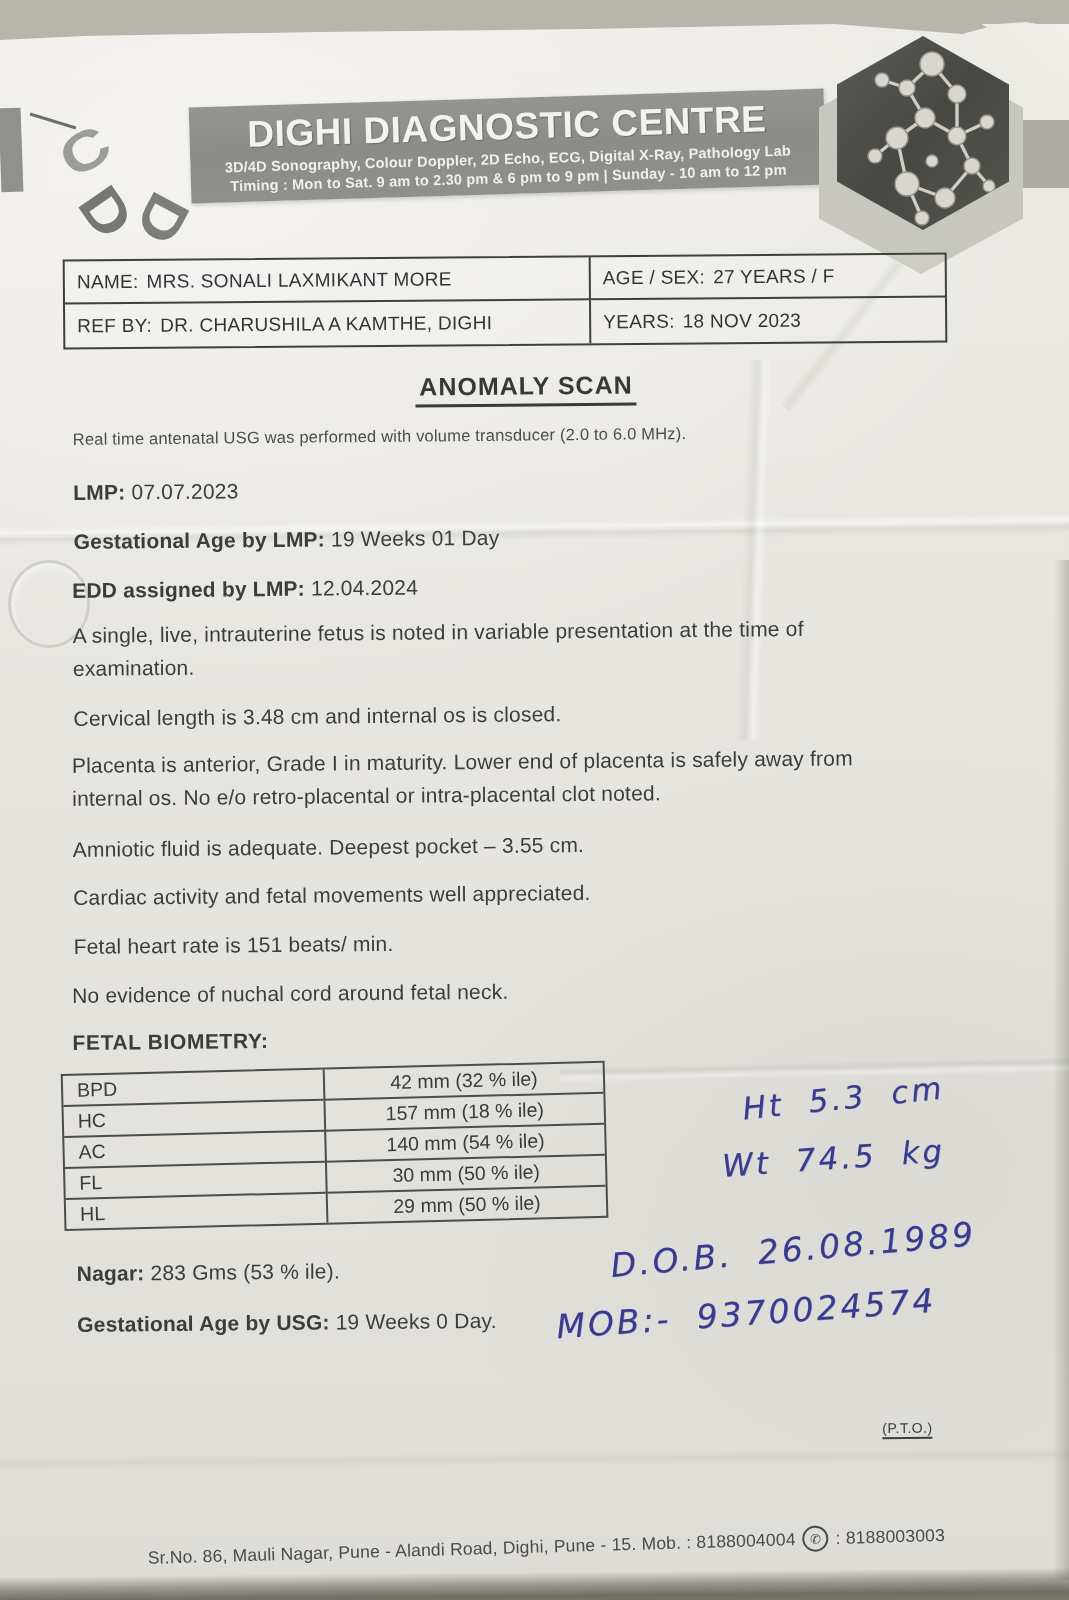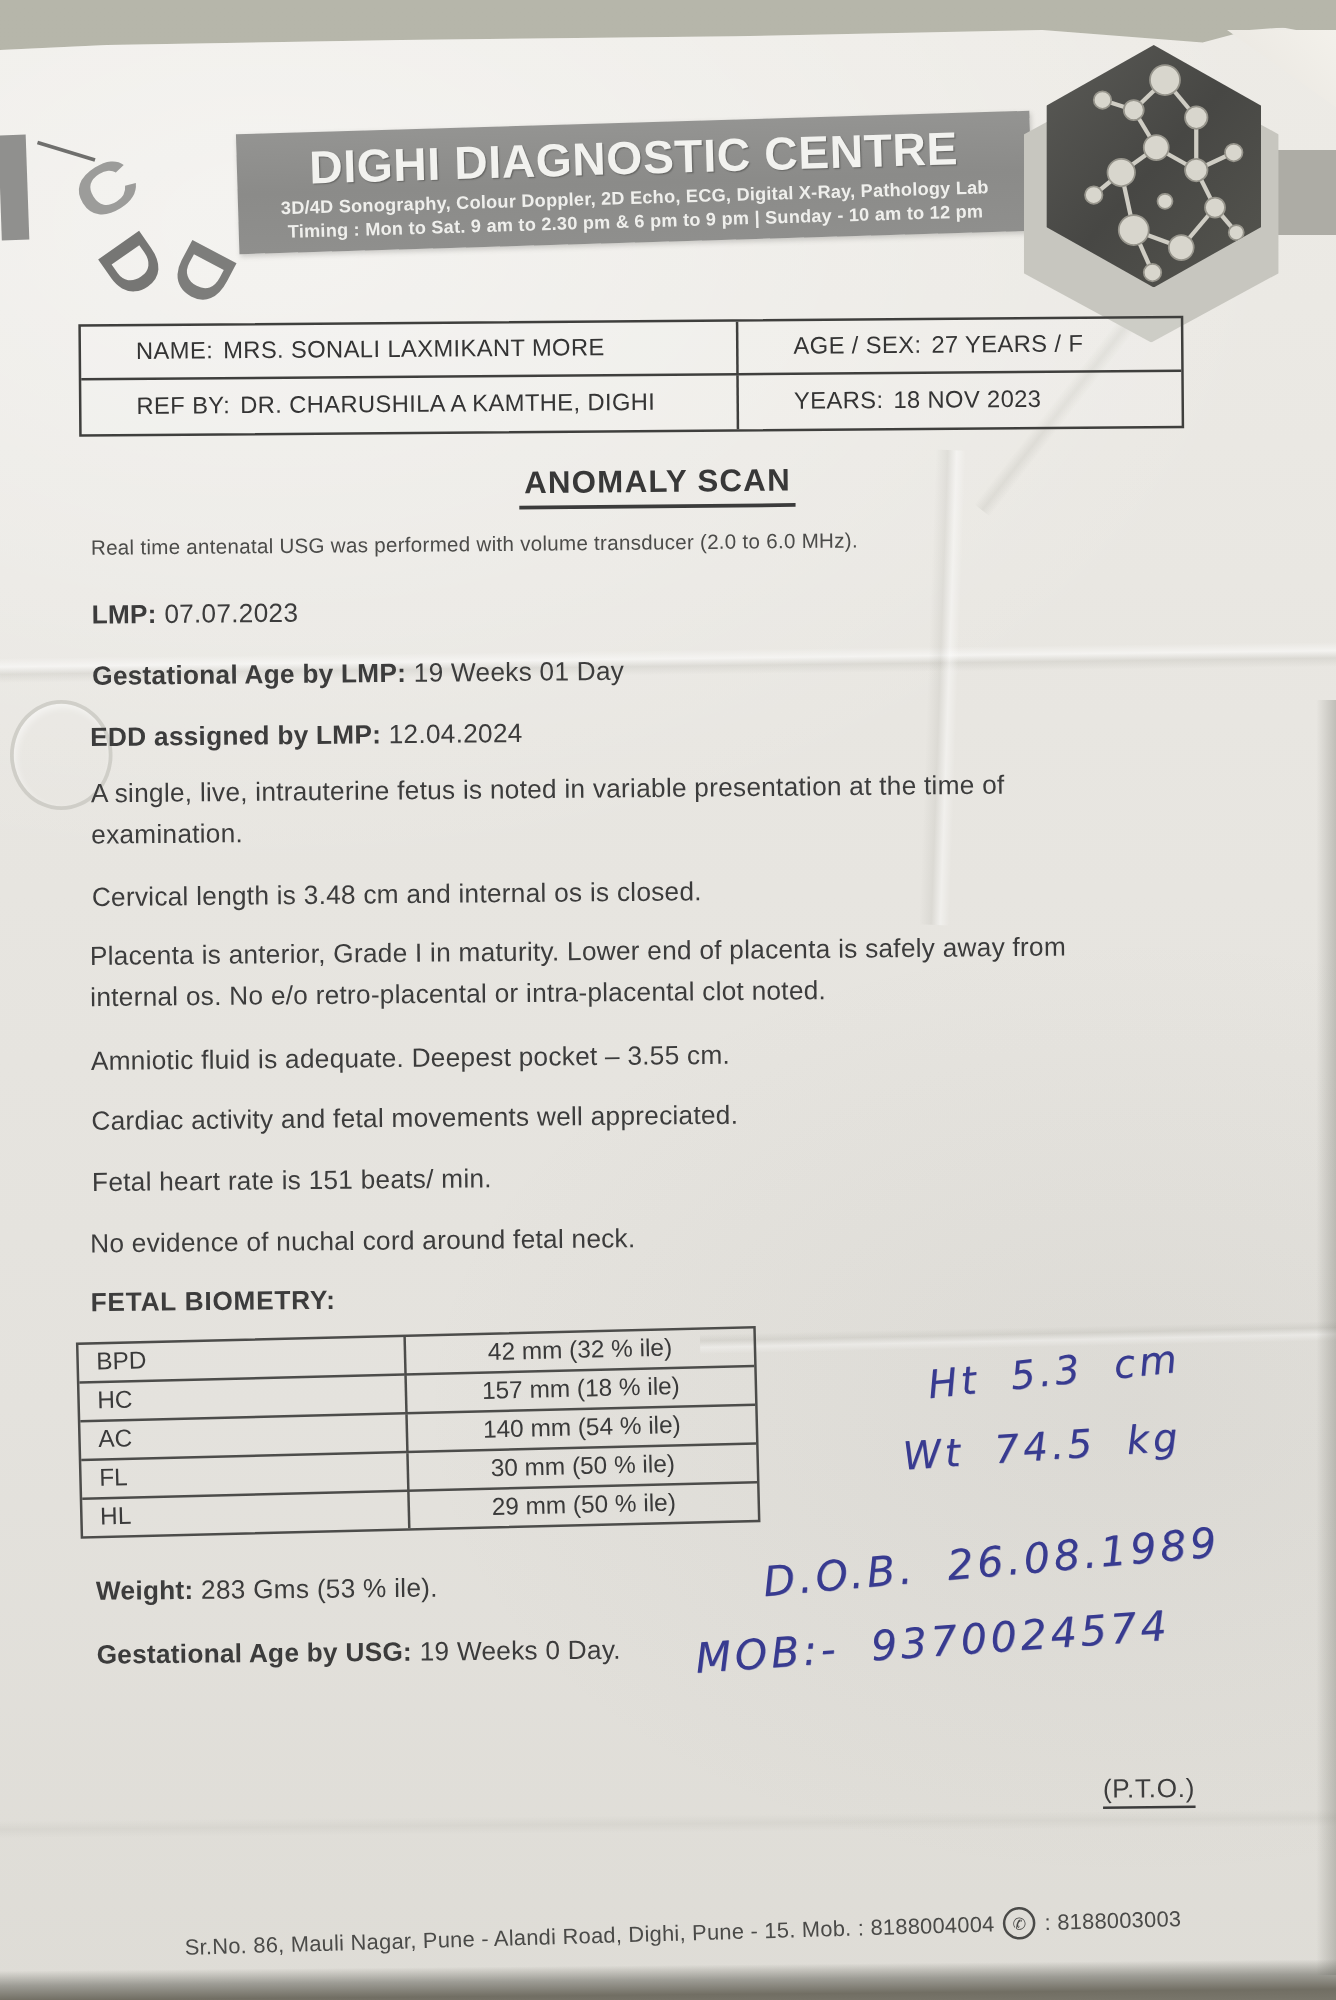--- a/index.html
+++ b/index.html
@@ -72,21 +72,21 @@
   
   .ptable{
     position:absolute;left:63px;top:256px;width:880px;height:86px;
     transform:rotate(-.45deg);border:2px solid #3f3f3d;
     display:grid;grid-template-columns:526px 1fr;grid-template-rows:1fr 1fr;
     font-size:19px;letter-spacing:.3px;color:#343434;background:rgba(255,255,255,.12);
   }
   .ptable .cell{display:flex;align-items:center;padding-left:12px;white-space:nowrap;}
   .ptable .c1{border-right:2px solid #3f3f3d;}
   .ptable .r1{border-bottom:2px solid #3f3f3d;}
-  .ptable .lbl{margin-right:8px;margin-left:32px;}
+  .ptable .lbl{margin-right:8px;}
   
   .doc-tilt{position:absolute;left:0;top:0;width:1069px;height:1600px;
     transform:rotate(-.55deg);transform-origin:60px 360px;}
   .line{position:absolute;font-size:21px;color:#3c3c3c;letter-spacing:.2px;line-height:1.55;}
   .b{font-weight:bold;}
   .title{
     position:absolute;left:415px;top:376px;font-size:25px;font-weight:bold;letter-spacing:1px;
     border-bottom:3px solid #3b3b3b;padding:0 4px 3px 4px;color:#383838;
   }
   .method{position:absolute;left:72px;top:430px;font-size:16.5px;color:#4c4c4a;letter-spacing:.2px;}
@@ -99,21 +99,21 @@
   }
   .btable .bcell{height:29px;display:flex;align-items:center;border-bottom:2px solid #4c4c4a;padding-left:14px;}
   .btable .bval{justify-content:center;padding-left:0;border-left:2px solid #4c4c4a;}
   .btable .last{border-bottom:none;}
   
   .hand{
     position:absolute;color:#383b90;font-family:"DejaVu Sans",sans-serif;font-style:italic;
     font-size:31px;letter-spacing:3px;word-spacing:12px;white-space:nowrap;
     text-shadow:.4px .4px 0 rgba(56,59,144,.45);
   }
-  .pto{position:absolute;left:872px;top:1428px;font-size:21px;color:#3c3c3c;
+  .pto{position:absolute;left:872px;top:1428px;font-size:14px;color:#3c3c3c;
     border-bottom:2px solid #3c3c3c;padding-bottom:1px;letter-spacing:.5px;text-align:right;}
   
   .footer{
     position:absolute;left:80px;top:1538px;width:910px;transform:rotate(-1.1deg);
     display:flex;align-items:center;justify-content:center;gap:7px;
     font-size:17.5px;color:#4a4a48;letter-spacing:.2px;white-space:nowrap;
   }
   .wicon{
     width:22px;height:22px;border:2px solid #4a4a48;border-radius:50%;
     display:inline-flex;align-items:center;justify-content:center;
@@ -255,21 +255,21 @@
       <div class="bcell bval">157 mm (18 % ile)</div>
       <div class="bcell">AC</div>
       <div class="bcell bval">140 mm (54 % ile)</div>
       <div class="bcell">FL</div>
       <div class="bcell bval">30 mm (50 % ile)</div>
       <div class="bcell last">HL</div>
       <div class="bcell bval last">29 mm (50 % ile)</div>
     </div>
 
     <div class="line" style="left:68px;top:1258px;">
-      <span class="b">Weight:</span>
+      <span class="b">Nagar:</span>
       <span>283 Gms (53 % ile).</span>
     </div>
     <div class="line" style="left:68px;top:1309px;">
       <span class="b">Gestational Age by USG:</span>
       <span>19 Weeks 0 Day.</span>
     </div>
 
     <div class="pto">(P.T.O.)</div>
 
     <div class="footer">

